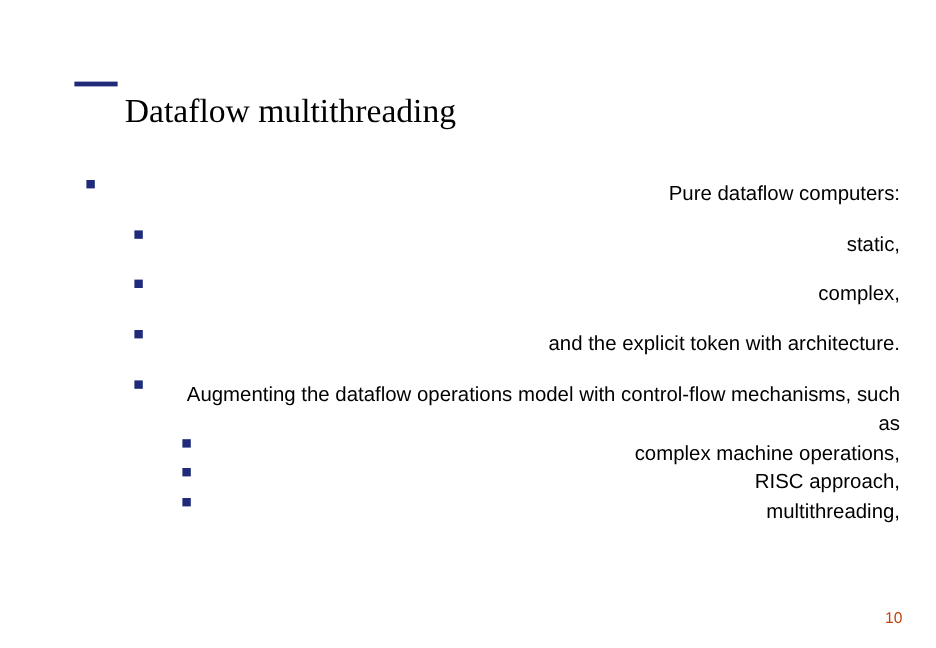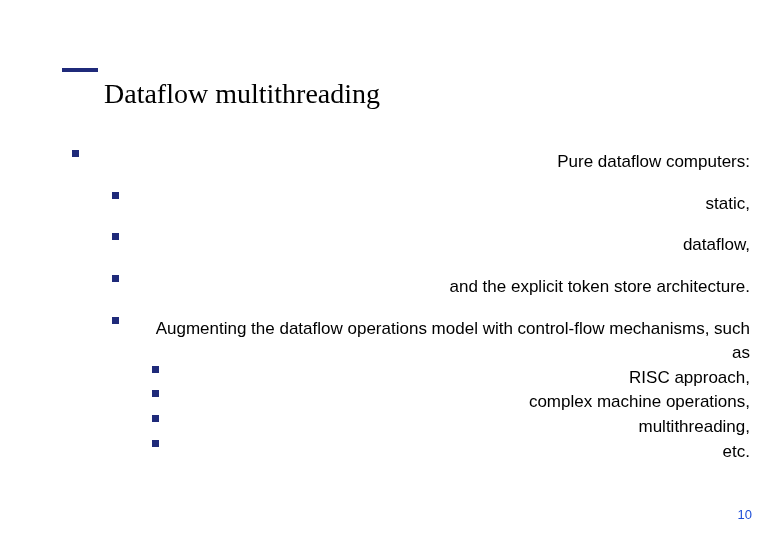--- a/index.html
+++ b/index.html
@@ -59,21 +59,21 @@
   }
   .li-row .text { flex: 1; }
   .lvl1 { margin-left: 0; }
   .lvl2 { margin-left: 40px; margin-top: 17px; }
   .lvl3 { margin-left: 80px; }
   .page-num {
     position: absolute;
     bottom: 18px;
     right: 28px;
     font-size: 13px;
-    color: #1d4ed8;
+    color: #c2410c;
   }
 </style>
 </head>
 <body>
 
 <div class="title-wrap">
   <div class="title-bar"></div>
   <div class="title-text">Dataflow multithreading</div>
 </div>
 
@@ -82,42 +82,38 @@
     <li class="li-row lvl1">
       <span class="bullet"></span>
       <span class="text">Pure dataflow computers:</span>
     </li>
     <li class="li-row lvl2">
       <span class="bullet"></span>
       <span class="text">static,</span>
     </li>
     <li class="li-row lvl2">
       <span class="bullet"></span>
-      <span class="text">dataflow,</span>
+      <span class="text">complex,</span>
     </li>
     <li class="li-row lvl2">
       <span class="bullet"></span>
-      <span class="text">and the explicit token store architecture.</span>
+      <span class="text">and the explicit token with architecture.</span>
     </li>
     <li class="li-row lvl2">
       <span class="bullet"></span>
       <span class="text">Augmenting the dataflow operations model with control-flow mechanisms, such as</span>
     </li>
     <li class="li-row lvl3">
       <span class="bullet"></span>
+      <span class="text">complex machine operations,</span>
+    </li>
+    <li class="li-row lvl3">
+      <span class="bullet"></span>
       <span class="text">RISC approach,</span>
     </li>
     <li class="li-row lvl3">
       <span class="bullet"></span>
-      <span class="text">complex machine operations,</span>
-    </li>
-    <li class="li-row lvl3">
-      <span class="bullet"></span>
       <span class="text">multithreading,</span>
-    </li>
-    <li class="li-row lvl3">
-      <span class="bullet"></span>
-      <span class="text">etc.</span>
     </li>
   </ul>
 </div>
 
 <div class="page-num">10</div>
 
 </body></html>

